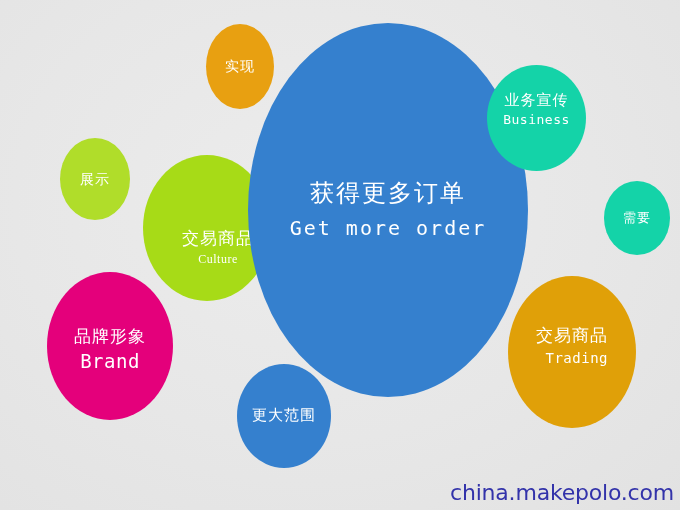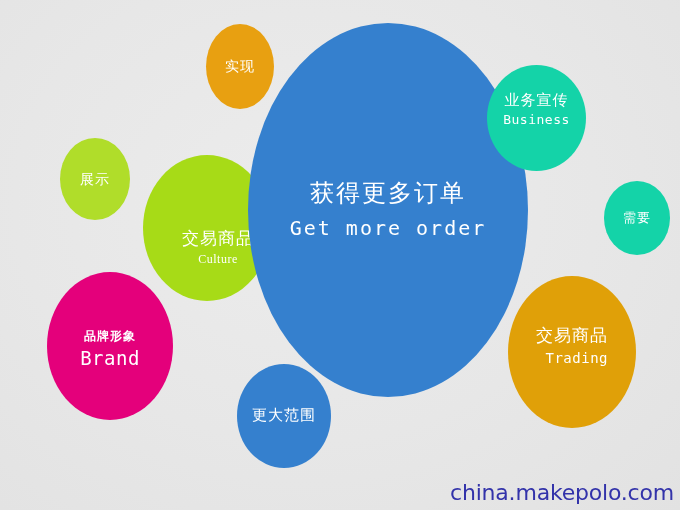--- a/index.html
+++ b/index.html
@@ -61,21 +61,21 @@
   #bubble-culture .cn { font-size: 17px; margin-bottom: 5px; }
   #bubble-culture .en { font-size: 12px; font-family: Liberation Serif, serif; }
   #bubble-culture .txt-wrap { position: relative; left: 11px; top: 20px; }
 
   #bubble-brand {
     left: 47px; top: 272px;
     width: 126px; height: 148px;
     background: #e4007b;
     z-index: 4;
   }
-  #bubble-brand .cn { font-size: 12px; margin-bottom: 5px; font-weight: bold; }
+  #bubble-brand .cn { font-size: 17px; margin-bottom: 5px; }
   #bubble-brand .en { font-size: 19px; }
   #bubble-brand .txt-wrap { position: relative; top: 4px; }
 
   #bubble-trading {
     left: 508px; top: 276px;
     width: 128px; height: 152px;
     background: #e0a008;
     z-index: 6;
   }
   #bubble-trading .cn { font-size: 17px; margin-bottom: 4px; }

